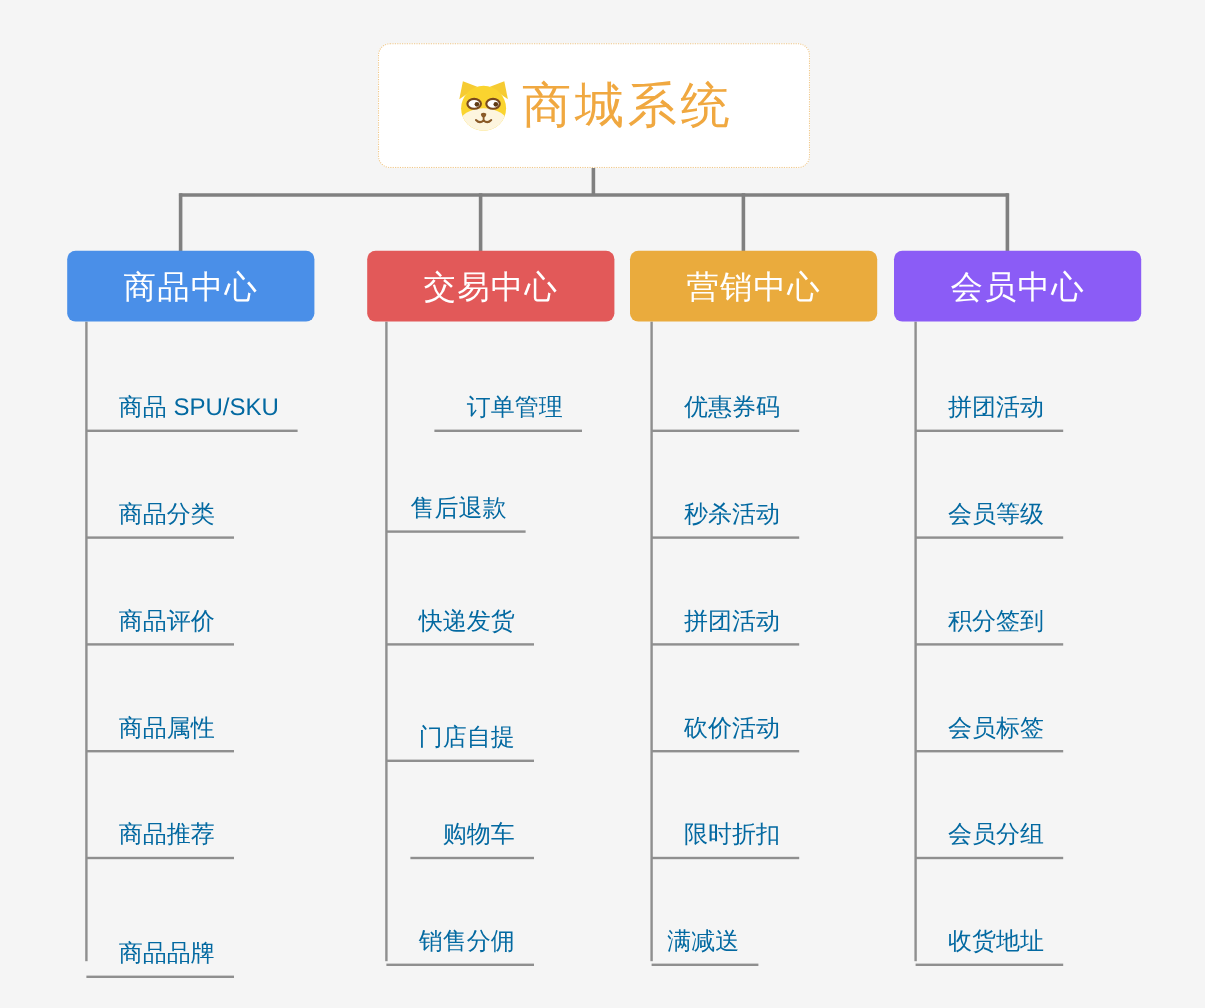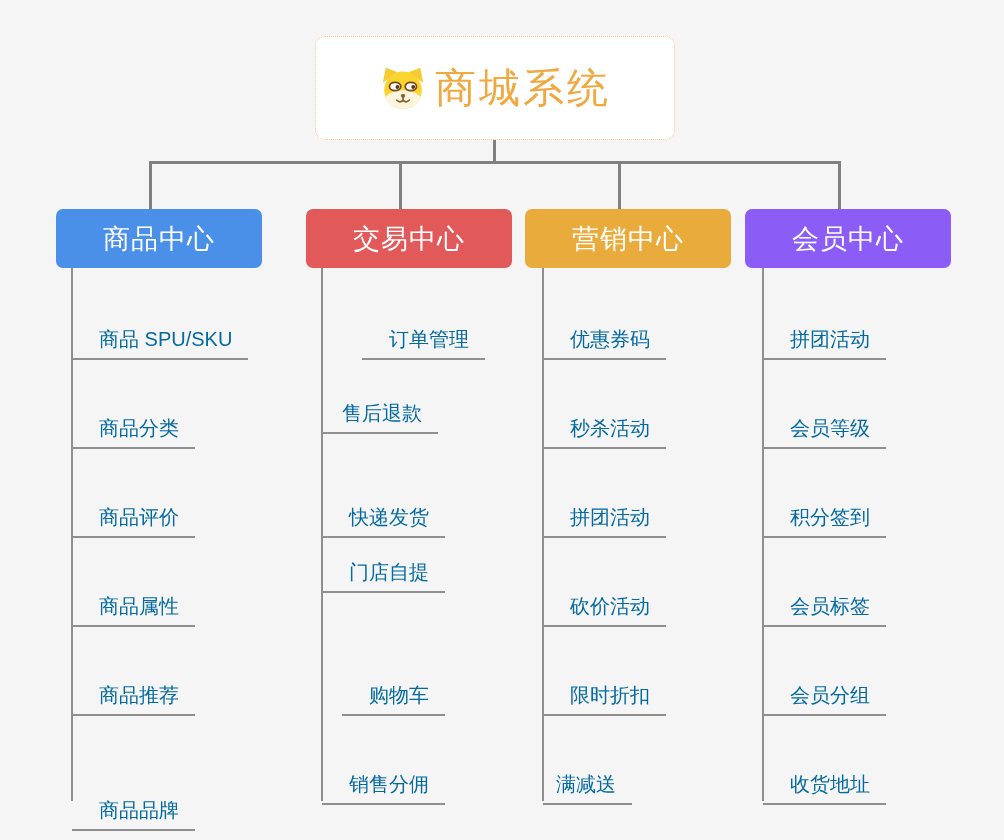--- a/index.html
+++ b/index.html
@@ -117,41 +117,41 @@
         </div>
         <div class="leaf" style="left: 72px; top: 498px;">
           <span class="leaf-label">商品评价</span>
         </div>
         <div class="leaf" style="left: 72px; top: 587px;">
           <span class="leaf-label">商品属性</span>
         </div>
         <div class="leaf" style="left: 72px; top: 676px;">
           <span class="leaf-label">商品推荐</span>
         </div>
-        <div class="leaf" style="left: 72px; top: 791px;">
+        <div class="leaf" style="left: 72px; top: 775px;">
           <span class="leaf-label">商品品牌</span>
         </div>
       </div>
 
     <div class="branch-group">
       <div class="cline drop-line" style="left: 399px;"></div>
       <div class="trunk-line" style="left: 321px;"></div>
       <div class="branch-box" style="left: 306px; background: rgb(226, 89, 89);">
         <span class="branch-label">交易中心</span>
       </div>
     <div class="leaf" style="left: 322px; top: 320px; margin-left: 40px;">
           <span class="leaf-label">订单管理</span>
         </div>
-        <div class="leaf" style="left: 322px; top: 394px; padding-left: 20px;">
+        <div class="leaf" style="left: 322px; top: 404px; padding-left: 20px;">
           <span class="leaf-label">售后退款</span>
         </div>
         <div class="leaf" style="left: 322px; top: 498px; text-align: right;">
           <span class="leaf-label">快递发货</span>
         </div>
-        <div class="leaf" style="left: 322px; top: 553px;">
+        <div class="leaf" style="left: 322px; top: 595px;">
           <span class="leaf-label">门店自提</span>
         </div>
         <div class="leaf" style="left: 342px; top: 676px; justify-content: center;">
           <span class="leaf-label">购物车</span>
         </div>
         <div class="leaf" style="left: 322px; top: 765px;">
           <span class="leaf-label">销售分佣</span>
         </div>
       </div>
 

